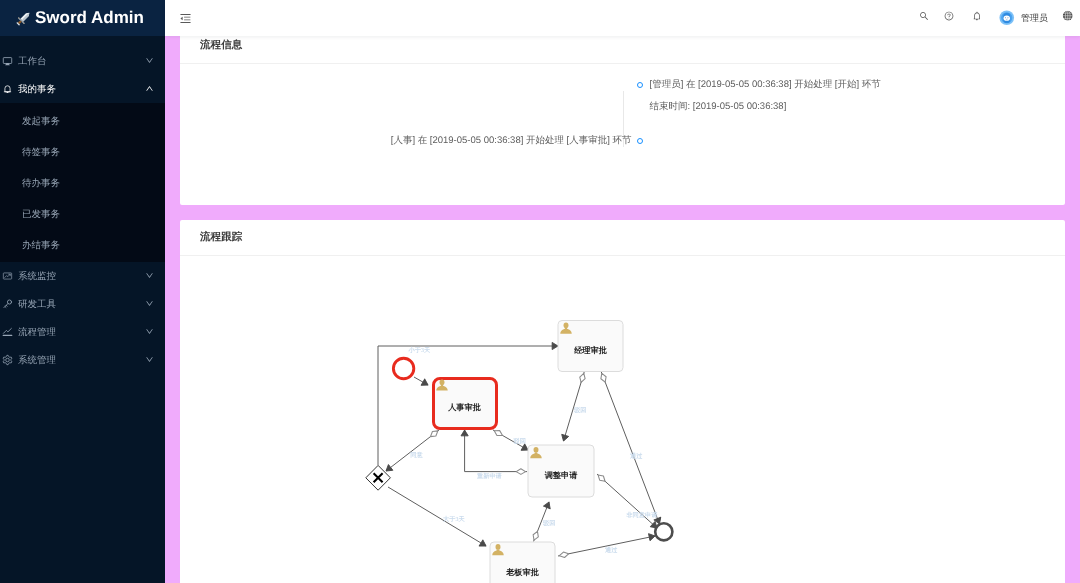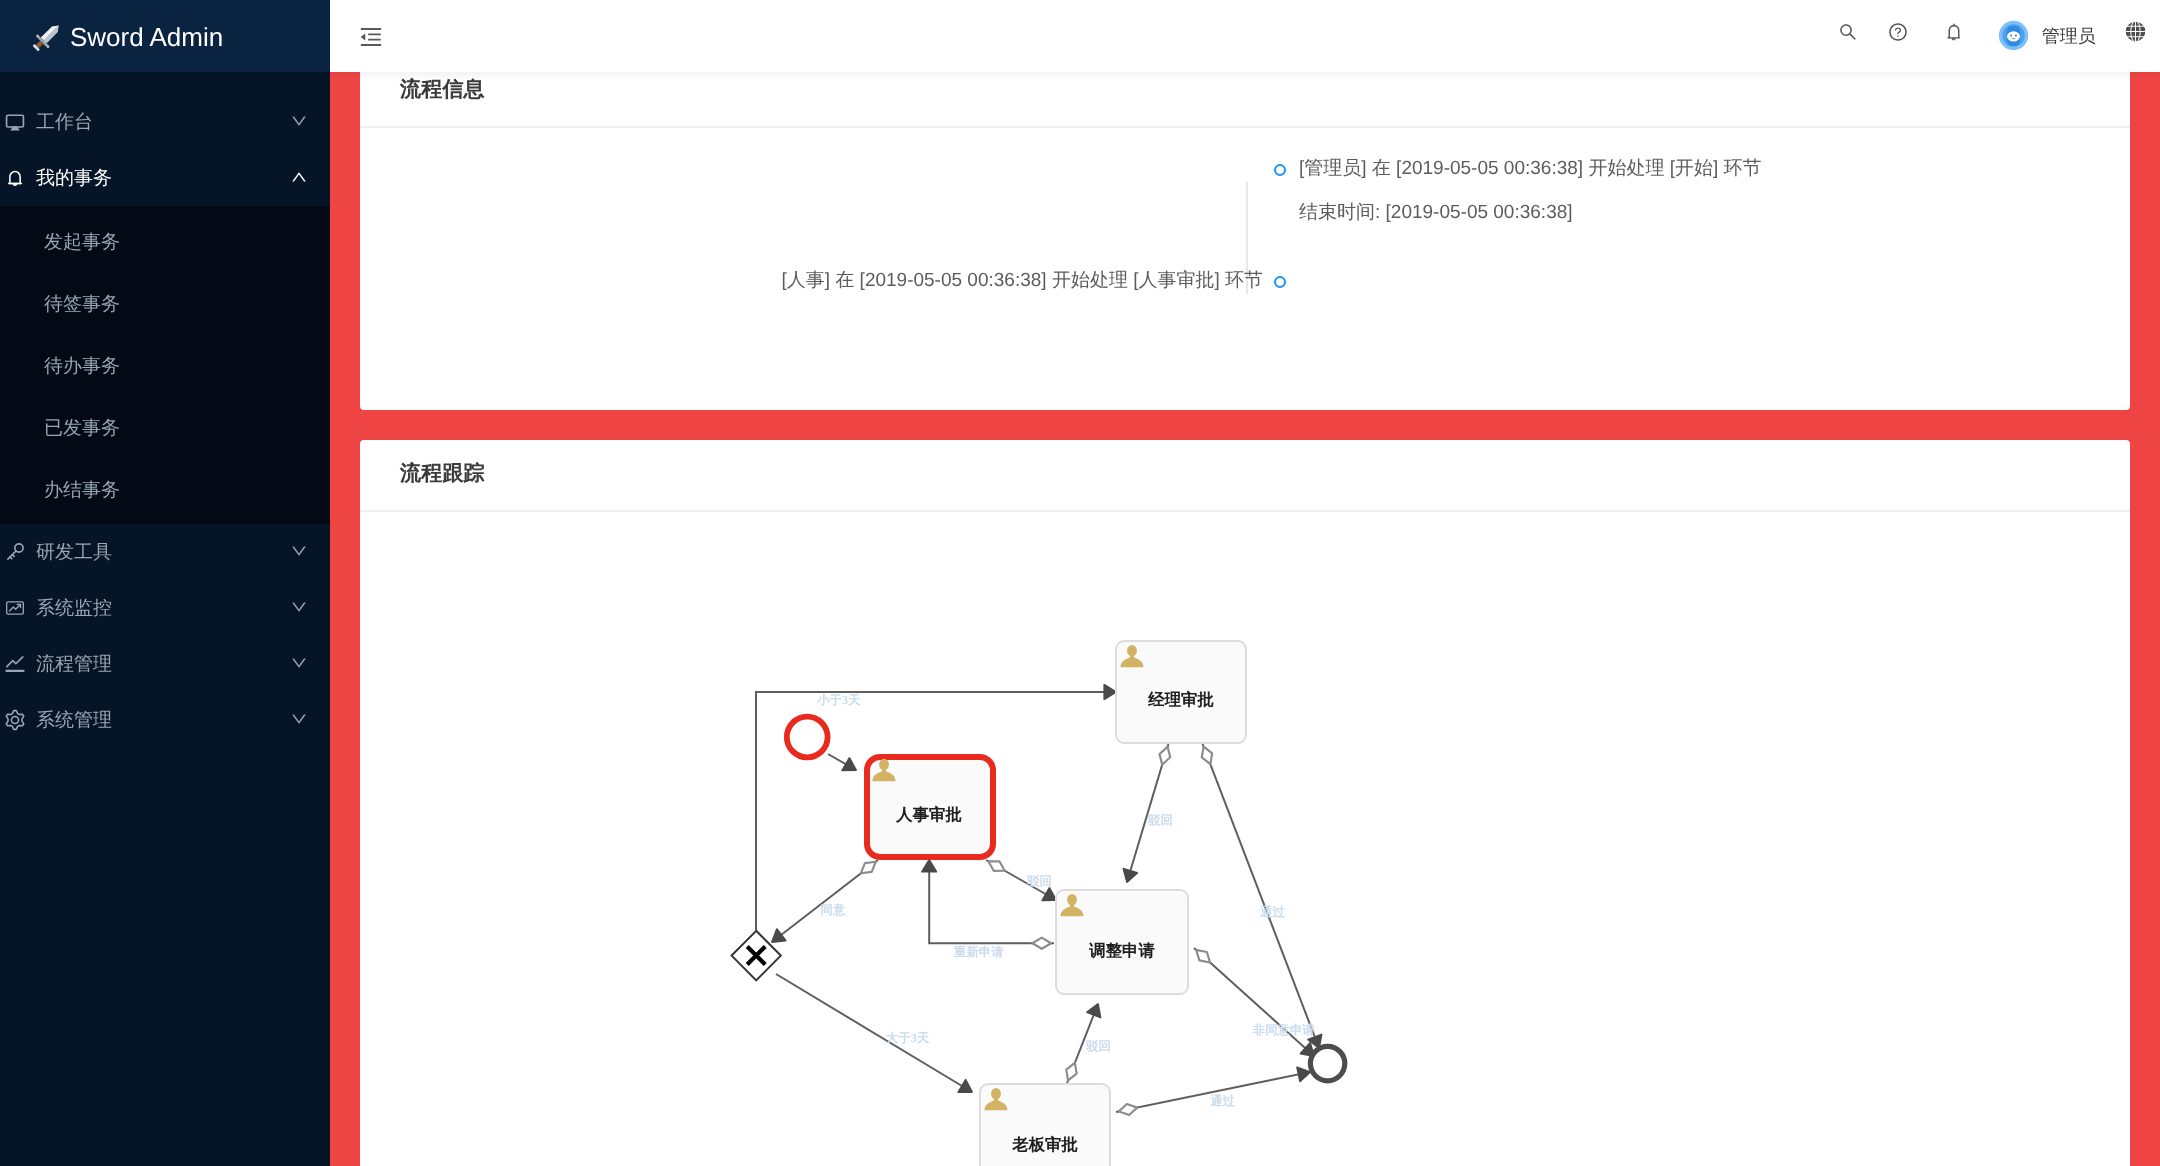--- a/index.html
+++ b/index.html
@@ -3,21 +3,21 @@
 <meta charset="utf-8">
 <style>
   html,body{margin:0;padding:0;}
   body{width:1080px;height:583px;overflow:hidden;background:#f0f2f5;
        font-family:"Liberation Sans",sans-serif;-webkit-font-smoothing:antialiased;text-rendering:geometricPrecision;}
   .app{display:flex;width:1080px;height:583px;will-change:transform;}
   
   .sidebar{width:165px;flex:0 0 165px;background:#051527;will-change:transform;height:583px;overflow:hidden;}
   .logo{height:36px;background:#0a2341;will-change:transform;display:flex;align-items:center;padding-left:15px;}
   .logo-icon{line-height:0;margin-right:3px;}
-  .logo-text{color:#fff;font-size:13px;font-weight:normal;letter-spacing:0;opacity:.999;}
+  .logo-text{color:#fff;font-size:17px;font-weight:bold;letter-spacing:0;opacity:.999;}
   .menu{padding-top:11px;will-change:transform;}
   .mi{height:28px;display:flex;align-items:center;padding:0 10px 0 2px;color:#97a5b5;font-size:9.5px;position:relative;opacity:.999;}
   .mi.active{color:#fff;}
   .mi .ico{width:11px;height:11px;margin-right:5px;display:inline-flex;align-items:center;justify-content:center;}
   .mi .lbl{flex:1;}
   .mi .arw{width:10px;height:10px;}
   .sub{background:#030a16;padding-top:3px;padding-bottom:1px;}
   .si{height:31px;display:flex;align-items:center;padding-left:22px;color:#97a5b5;font-size:9.5px;opacity:.999;}
 
   
@@ -25,21 +25,21 @@
   .header{height:36px;background:#fff;display:flex;align-items:center;padding:0 5px 0 10px;
           box-shadow:0 1px 4px rgba(0,21,41,.08);position:relative;z-index:5;}
   .collapse{width:13px;height:13px;line-height:0;}
   .hright{margin-left:auto;display:flex;align-items:center;gap:0;position:absolute;right:0;top:0;height:36px;}
   .hicon{width:10px;height:10px;line-height:0;display:block;}
   .userbox{display:flex;align-items:center;gap:6px;}
   .avatar{width:15.5px;height:15.5px;line-height:0;}
   .uname{font-size:9px;color:#3a3a3a;}
 
   
-  .content{flex:1;background:#ef4444;position:relative;overflow:hidden;}
+  .content{flex:1;background:#f0abfc;position:relative;overflow:hidden;}
   .card{background:#fff;border-radius:2px;position:absolute;left:15px;right:15px;}
   .card-info{top:-8px;height:177px;}
   .card-track{top:184px;height:399px;}
   .card-head{height:36px;display:flex;align-items:center;padding:0 20px;border-bottom:1px solid #f0f0f0;box-sizing:border-box;}
   .card-title{font-size:10.5px;font-weight:bold;color:#3c3c3c;letter-spacing:.1px;}
   .card-body{padding:0;}
 
   
   .tl-body{position:relative;height:140px;}
   .timeline{position:relative;padding-top:14px;font-size:9.5px;color:#5c5c5c;}
@@ -129,44 +129,44 @@
         <div class="si">
             <span>已发事务</span>
           </div>
         <div class="si">
             <span>办结事务</span>
           </div>
       </div>
 
       <div class="mi">
         <span class="ico">
+          <svg width="12" height="12" viewBox="0 0 24 24" fill="none" stroke="currentColor" stroke-width="1.45">
+            <rect x="2.9" y="5.3" width="18.2" height="13.4" rx="1.4"></rect>
+            <path d="M6 15.2 L10.2 11 L12.7 13.4 L18 8.1" stroke-linecap="round" stroke-linejoin="round"></path>
+            <path d="M14.5 8.1 H18 V11.5" stroke-linecap="round" stroke-linejoin="round"></path>
+          </svg>
+        </span>
+        <span class="lbl">系统监控</span>
+        <span class="arw">
+          <svg width="9" height="9" viewBox="0 0 1024 1024" fill="currentColor">
+              <path d="M884 256h-75c-5.1 0-9.9 2.5-12.9 6.6L512 654.2 227.9 262.6c-3-4.1-7.8-6.6-12.9-6.6h-75c-6.5 0-10.3 7.4-6.5 12.7l352.6 486.1c12.8 17.6 39 17.6 51.7 0l352.6-486.1c3.9-5.3 0.1-12.7-6.4-12.7z"></path>
+            </svg>
+        </span>
+      </div>
+
+      <div class="mi">
+        <span class="ico">
           <svg width="12" height="12" viewBox="0 0 24 24" fill="none" stroke="currentColor" stroke-width="1.8" stroke-linecap="round" stroke-linejoin="round">
             <circle cx="16.3" cy="7.7" r="4.5"></circle>
             <path d="M13.1 10.9 L4.2 19.8"></path>
             <path d="M6.6 17.4 L8.6 19.4"></path>
             <path d="M9.1 14.9 L11.1 16.9"></path>
           </svg>
         </span>
         <span class="lbl">研发工具</span>
-        <span class="arw">
-          <svg width="9" height="9" viewBox="0 0 1024 1024" fill="currentColor">
-              <path d="M884 256h-75c-5.1 0-9.9 2.5-12.9 6.6L512 654.2 227.9 262.6c-3-4.1-7.8-6.6-12.9-6.6h-75c-6.5 0-10.3 7.4-6.5 12.7l352.6 486.1c12.8 17.6 39 17.6 51.7 0l352.6-486.1c3.9-5.3 0.1-12.7-6.4-12.7z"></path>
-            </svg>
-        </span>
-      </div>
-
-      <div class="mi">
-        <span class="ico">
-          <svg width="12" height="12" viewBox="0 0 24 24" fill="none" stroke="currentColor" stroke-width="1.45">
-            <rect x="2.9" y="5.3" width="18.2" height="13.4" rx="1.4"></rect>
-            <path d="M6 15.2 L10.2 11 L12.7 13.4 L18 8.1" stroke-linecap="round" stroke-linejoin="round"></path>
-            <path d="M14.5 8.1 H18 V11.5" stroke-linecap="round" stroke-linejoin="round"></path>
-          </svg>
-        </span>
-        <span class="lbl">系统监控</span>
         <span class="arw">
           <svg width="9" height="9" viewBox="0 0 1024 1024" fill="currentColor">
               <path d="M884 256h-75c-5.1 0-9.9 2.5-12.9 6.6L512 654.2 227.9 262.6c-3-4.1-7.8-6.6-12.9-6.6h-75c-6.5 0-10.3 7.4-6.5 12.7l352.6 486.1c12.8 17.6 39 17.6 51.7 0l352.6-486.1c3.9-5.3 0.1-12.7-6.4-12.7z"></path>
             </svg>
         </span>
       </div>
 
       <div class="mi">
         <span class="ico">
           <svg width="12" height="12" viewBox="0 0 24 24" fill="none" stroke="currentColor" stroke-width="1.8" stroke-linecap="round" stroke-linejoin="round">

